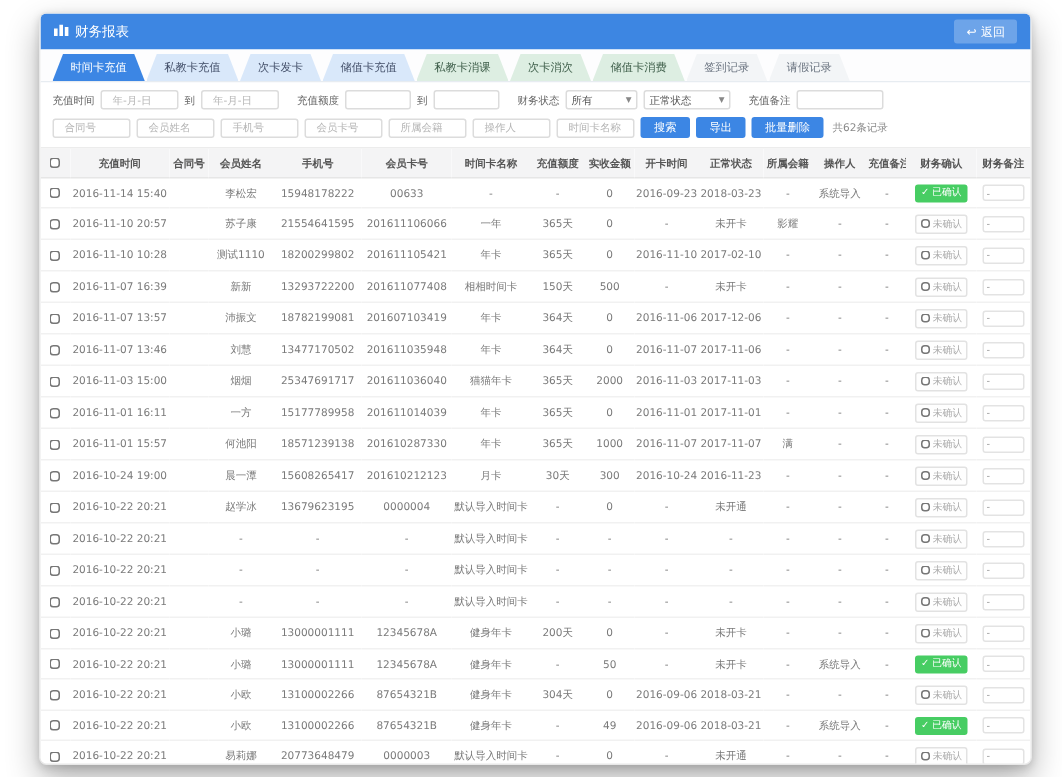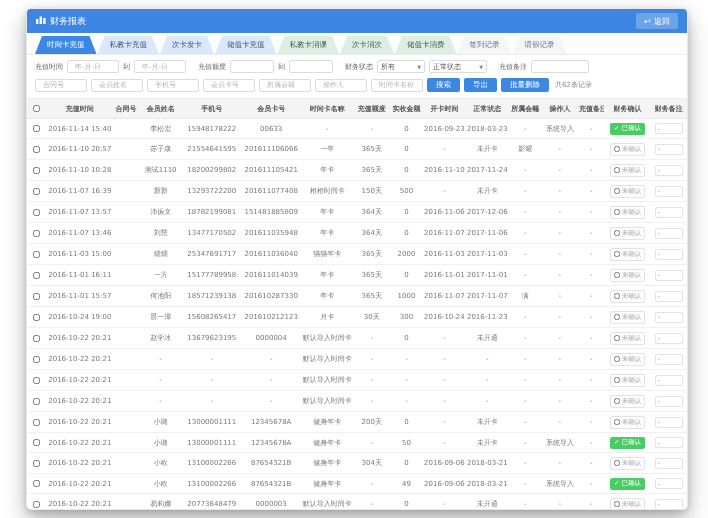--- a/index.html
+++ b/index.html
@@ -204,21 +204,21 @@
           <td><input type="checkbox" class="rowcb" style=""></td>
           <td>2016-11-10 10:28</td>
           <td></td>
           <td>测试1110</td>
           <td>18200299802</td>
           <td>201611105421</td>
           <td>年卡</td>
           <td>365天</td>
           <td>0</td>
           <td>2016-11-10</td>
-          <td>2017-11-24</td>
+          <td>2017-02-10</td>
           <td>-</td>
           <td>-</td>
           <td>-</td>
           <td><span class="badge-no">
               <input type="checkbox" style="">
               <span>未确认</span>
             </span></td>
           <td><input class="note-input" value="-" style=""></td>
         </tr>
         <tr>
@@ -241,21 +241,21 @@
               <span>未确认</span>
             </span></td>
           <td><input class="note-input" value="-" style=""></td>
         </tr>
         <tr>
           <td><input type="checkbox" class="rowcb" style=""></td>
           <td>2016-11-07 13:57</td>
           <td></td>
           <td>沛振文</td>
           <td>18782199081</td>
-          <td>151481885809</td>
+          <td>201607103419</td>
           <td>年卡</td>
           <td>364天</td>
           <td>0</td>
           <td>2016-11-06</td>
           <td>2017-12-06</td>
           <td>-</td>
           <td>-</td>
           <td>-</td>
           <td><span class="badge-no">
               <input type="checkbox" style="">

